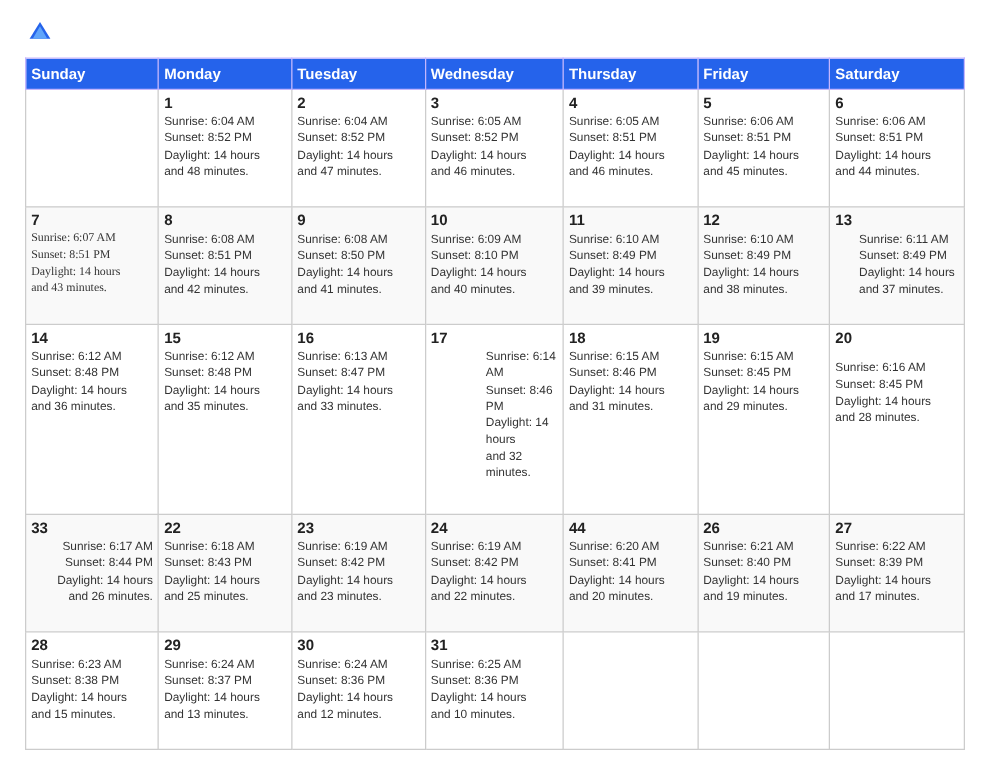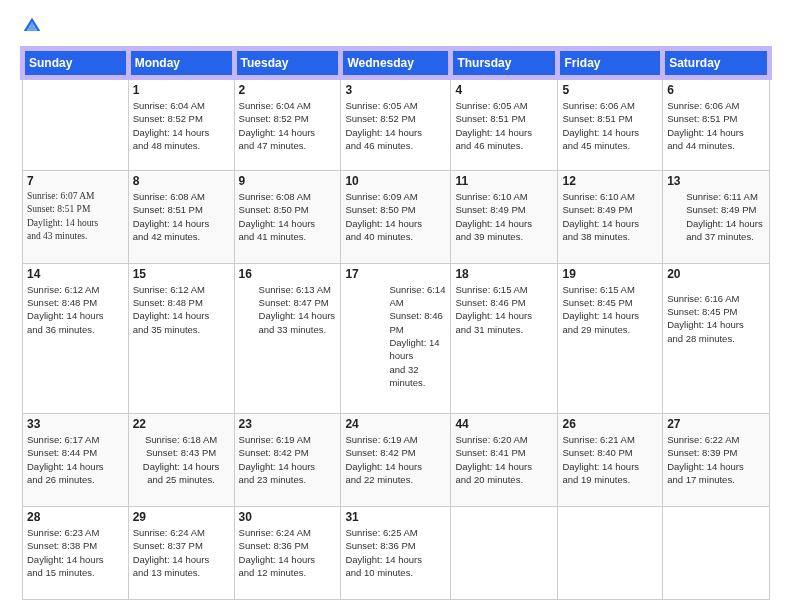--- a/index.html
+++ b/index.html
@@ -66,21 +66,21 @@
       width: 100%;
       font-size: 10px;
     }
     .calendar th {
       background-color: #2563eb;
       color: white;
       padding: 5px 4px;
       text-align: left;
       font-size: 12px;
       font-weight: bold;
-      border: 5px solid #c4b5fd;
+      border: 1px solid #c4b5fd;
     }
     .calendar td {
       border: 1px solid #ccc;
       vertical-align: top;
       padding: 3px 4px;
       width: 113px;
       background: #fff;
     }
     .calendar tr:nth-child(even) td {
       background: #f9f9f9;
@@ -201,21 +201,21 @@
           <td>
             <span class="day-number">9</span>
             <div class="day-info" style="white-space: pre-line;">Sunrise: 6:08 AM
 Sunset: 8:50 PM
 Daylight: 14 hours
 and 41 minutes.</div>
           </td>
           <td>
             <span class="day-number">10</span>
             <div class="day-info" style="white-space: pre-line;">Sunrise: 6:09 AM
-Sunset: 8:50 PM
+Sunset: 8:10 PM
 Daylight: 14 hours
 and 40 minutes.</div>
           </td>
           <td>
             <span class="day-number">11</span>
             <div class="day-info" style="white-space: pre-line;">Sunrise: 6:10 AM
 Sunset: 8:49 PM
 Daylight: 14 hours
 and 39 minutes.</div>
           </td>
@@ -244,21 +244,21 @@
           </td>
           <td>
             <span class="day-number">15</span>
             <div class="day-info" style="white-space: pre-line;">Sunrise: 6:12 AM
 Sunset: 8:48 PM
 Daylight: 14 hours
 and 35 minutes.</div>
           </td>
           <td>
             <span class="day-number">16</span>
-            <div class="day-info" style="white-space: pre-line; margin-left: 20px;">Sunrise: 6:13 AM
+            <div class="day-info" style="white-space: pre-line;">Sunrise: 6:13 AM
 Sunset: 8:47 PM
 Daylight: 14 hours
 and 33 minutes.</div>
           </td>
           <td>
             <span class="day-number">17</span>
             <div class="day-info" style="white-space: pre-line; margin-left: 44px;">Sunrise: 6:14 AM
 Sunset: 8:46 PM
 Daylight: 14 hours
 and 32 minutes.</div>
@@ -281,28 +281,28 @@
             <span class="day-number">20</span>
             <div class="day-info" style="white-space: pre-line; margin-top: 11px;">Sunrise: 6:16 AM
 Sunset: 8:45 PM
 Daylight: 14 hours
 and 28 minutes.</div>
           </td>
         </tr>
         <tr class="week-row">
           <td>
             <span class="day-number">33</span>
-            <div class="day-info" style="white-space: pre-line;">Sunrise: 6:17 AM
+            <div class="day-info" style="white-space: pre-line; text-align: right;">Sunrise: 6:17 AM
 Sunset: 8:44 PM
 Daylight: 14 hours
 and 26 minutes.</div>
           </td>
           <td>
             <span class="day-number">22</span>
-            <div class="day-info" style="white-space: pre-line; text-align: center;">Sunrise: 6:18 AM
+            <div class="day-info" style="white-space: pre-line;">Sunrise: 6:18 AM
 Sunset: 8:43 PM
 Daylight: 14 hours
 and 25 minutes.</div>
           </td>
           <td>
             <span class="day-number">23</span>
             <div class="day-info" style="white-space: pre-line;">Sunrise: 6:19 AM
 Sunset: 8:42 PM
 Daylight: 14 hours
 and 23 minutes.</div>

